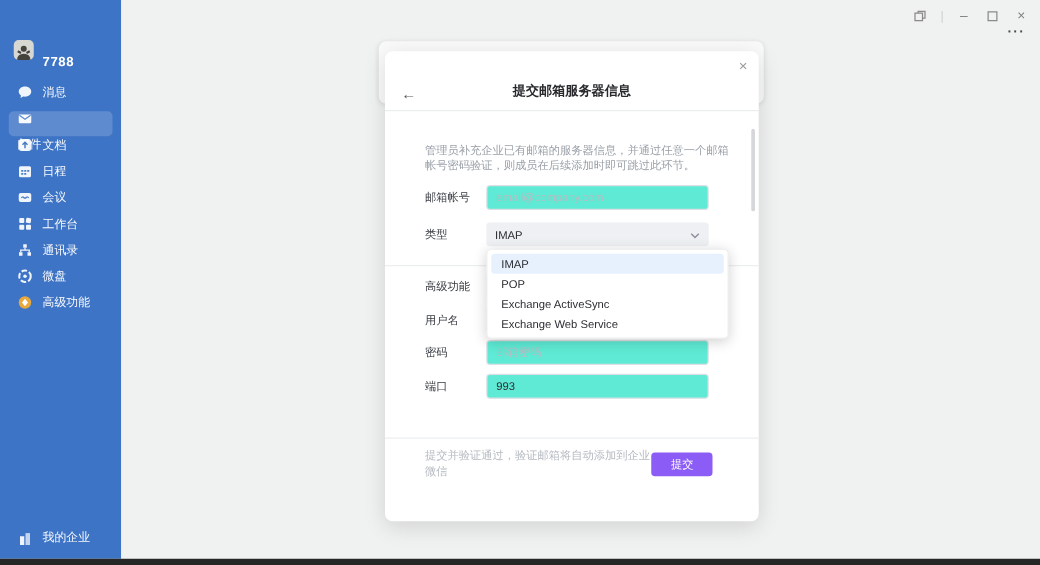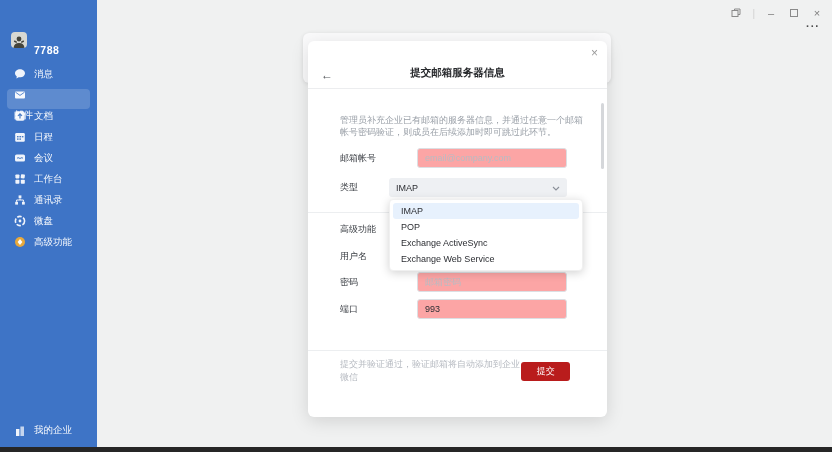--- a/index.html
+++ b/index.html
@@ -32,29 +32,29 @@
   .modal { position:absolute; left:211px; top:41px; width:299px; height:376px; background:#fff; border-radius:6px; box-shadow:0 4px 18px rgba(0,0,0,0.13); }
   .modal-close { position:absolute; top:6px; right:9px; font-size:12px; color:#9b9b9b; cursor:pointer; line-height:12px; }
   .modal-header { position:relative; height:48px; border-bottom:1px solid #ecedef; display:flex; align-items:flex-end; }
   .back-arrow { position:absolute; left:13px; bottom:7px; font-size:12px; color:#55585c; cursor:pointer; line-height:12px; }
   .modal-title { width:100%; text-align:center; font-size:10.5px; font-weight:bold; color:#27292c; padding-bottom:8px; }
   .scroll-thumb { position:absolute; right:3px; top:62px; width:3px; height:66px; border-radius:2px; background:#d5d7da; }
 
   .desc { position:absolute; left:32px; top:73px; width:244px; font-size:9px; line-height:12px; color:#9aa0a8; }
   .row { position:absolute; left:32px; right:40px; display:flex; align-items:center; }
   .row-label { width:49px; flex:none; font-size:9px; color:#383c42; }
-  .tb { flex:1; height:20px; border:1px solid #dcdfe3; border-radius:3px; background:#fca5a5; font-size:9px; color:#2c2e33; padding:0 7px; outline:none; font-family:inherit;margin-left:28px; }
+  .tb { flex:1; height:20px; border:1px solid #dcdfe3; border-radius:3px; background:#5eead4; font-size:9px; color:#2c2e33; padding:0 7px; outline:none; font-family:inherit; }
   .tb::placeholder { color:#b7bcc3; }
   .select { flex:1; height:19px; border-radius:3px; background:#eef0f3; display:flex; align-items:center; justify-content:space-between; padding:0 7px; font-size:9px; color:#2c2e33; cursor:pointer; }
   .divider { position:absolute; left:0; right:0; height:1px; background:#eceef0; }
   .toggle { position:relative; width:24px; height:13px; border-radius:7px; background:#2a7bf8; cursor:pointer; }
   .toggle .knob { position:absolute; top:2px; right:2px; width:9px; height:9px; border-radius:50%; background:#fff; }
   .footer-row { position:absolute; left:32px; right:37px; top:317px; display:flex; align-items:center; justify-content:space-between; }
   .footer-hint { font-size:9px; color:#b5b9c0; }
-  .submit-btn { width:53px; height:19px; border:none; border-radius:3px; background:#b91c1c; color:#fff; font-size:9px; cursor:default; font-family:Liberation Serif, serif; }
+  .submit-btn { width:53px; height:19px; border:none; border-radius:3px; background:#8b5cf6; color:#fff; font-size:9px; cursor:default; font-family:Liberation Serif, serif; }
 
   .dropdown { position:absolute; left:81px; top:158px; width:194px; background:#fff; border-radius:4px; box-shadow:0 2px 10px rgba(0,0,0,0.18); border:1px solid #f0f0f0; padding:3px; z-index:10; }
   .dd-item { height:16px; display:flex; align-items:center; padding-left:8px; font-size:9px; color:#2c2e33; border-radius:3px; cursor:pointer; }
   .dd-item.selected { background:#e7f1fd; }
 
   .taskbar { position:absolute; left:0; bottom:0; width:832px; height:5px; background:#262626; }
 </style>
 </head>
 <body>
 

